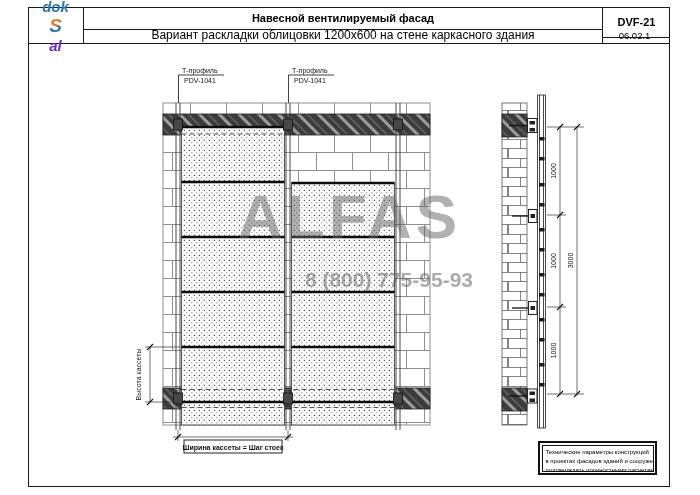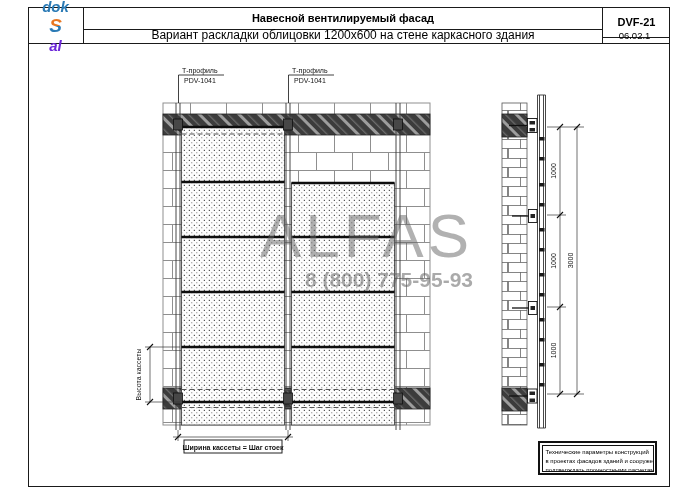--- a/index.html
+++ b/index.html
@@ -32,23 +32,23 @@
   .bold { font-weight:bold; }
   .cassette { fill:url(#stipple); stroke:#333; stroke-width:0.8; }
   .rail { stroke:#0d0d0d; stroke-width:2.4; fill:none; }
   .post { stroke:#333; stroke-width:0.9; fill:none; }
   .hidden-line { stroke:#555; stroke-width:1; stroke-dasharray:5 3; fill:none; }
   .dimline { stroke:#333; stroke-width:0.7; fill:none; }
   .tick { stroke:#111; stroke-width:1.1; fill:none; }
   .leader { stroke:#111; stroke-width:0.8; fill:none; }
 
   
-  .wm-name { position:absolute; left:238px; top:186px; width:235px; text-align:right;
-             font-size:62px; line-height:1; font-weight:400; letter-spacing:4px;
-             color:rgba(100,100,100,0.5); pointer-events:none;margin-top:19px; }
+  .wm-name { position:absolute; left:238px; top:186px; width:235px; text-align:left;
+             font-size:62px; line-height:1; font-weight:700; letter-spacing:4px;
+             color:rgba(100,100,100,0.5); pointer-events:none; }
   .wm-phone { position:absolute; left:238px; top:268px; width:235px; text-align:right;
              font-size:21px; font-weight:700; color:rgba(100,100,100,0.55); pointer-events:none; }
 
   
   .note-box { position:absolute; left:538px; top:441px; width:119px; height:34px;
               border:2px solid #111; background:#fff; padding:1.5px; }
   .note-inner { border:0.8px solid #111; width:100%; height:100%; padding:2px 3px;
               font-size:6px; line-height:1.55; color:#000; white-space:nowrap; overflow:hidden; }
 </style>
 </head>

